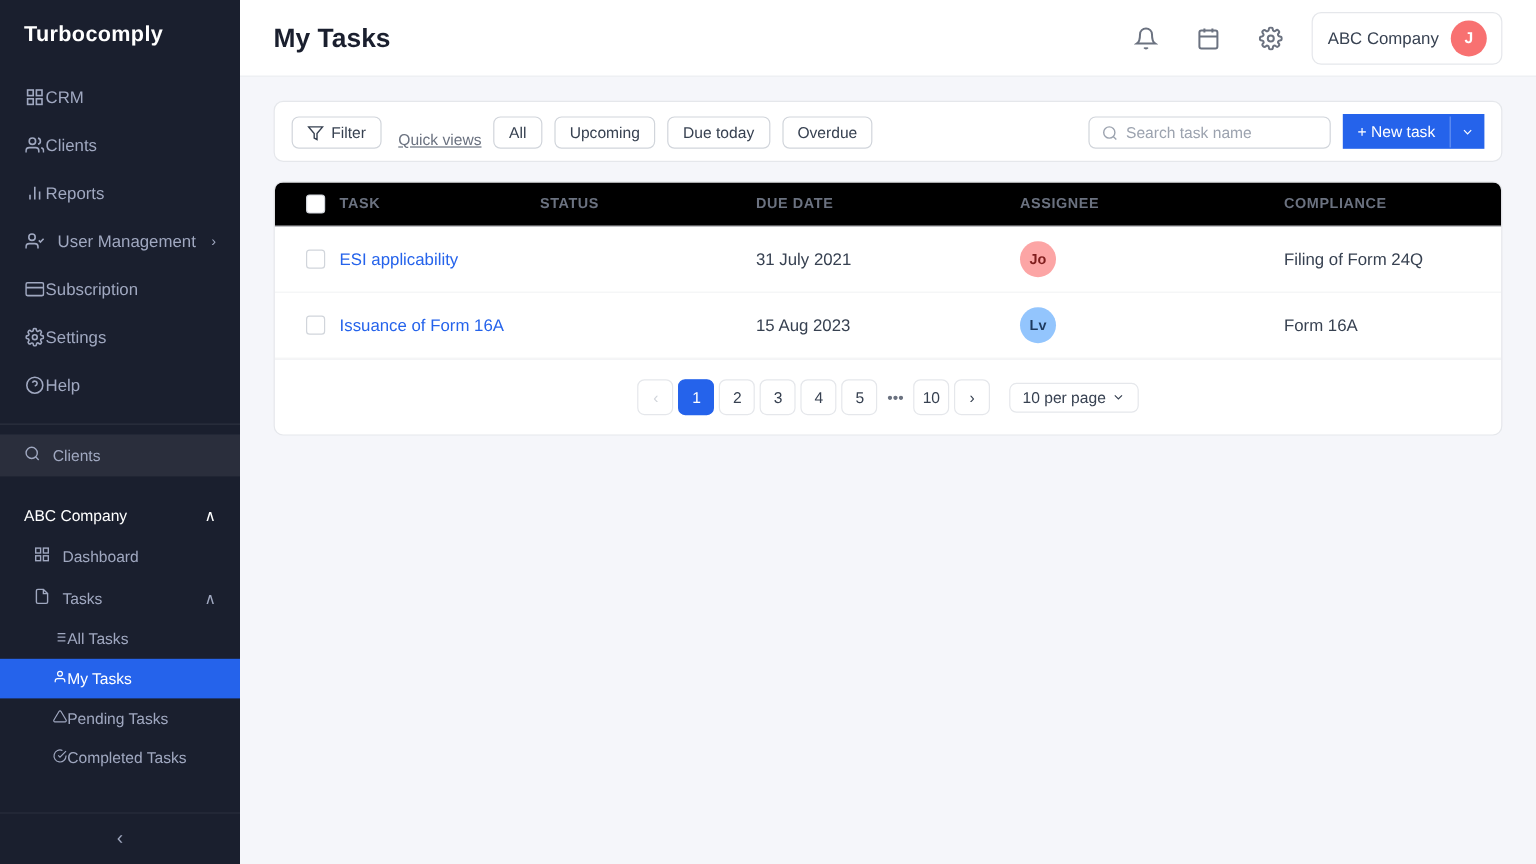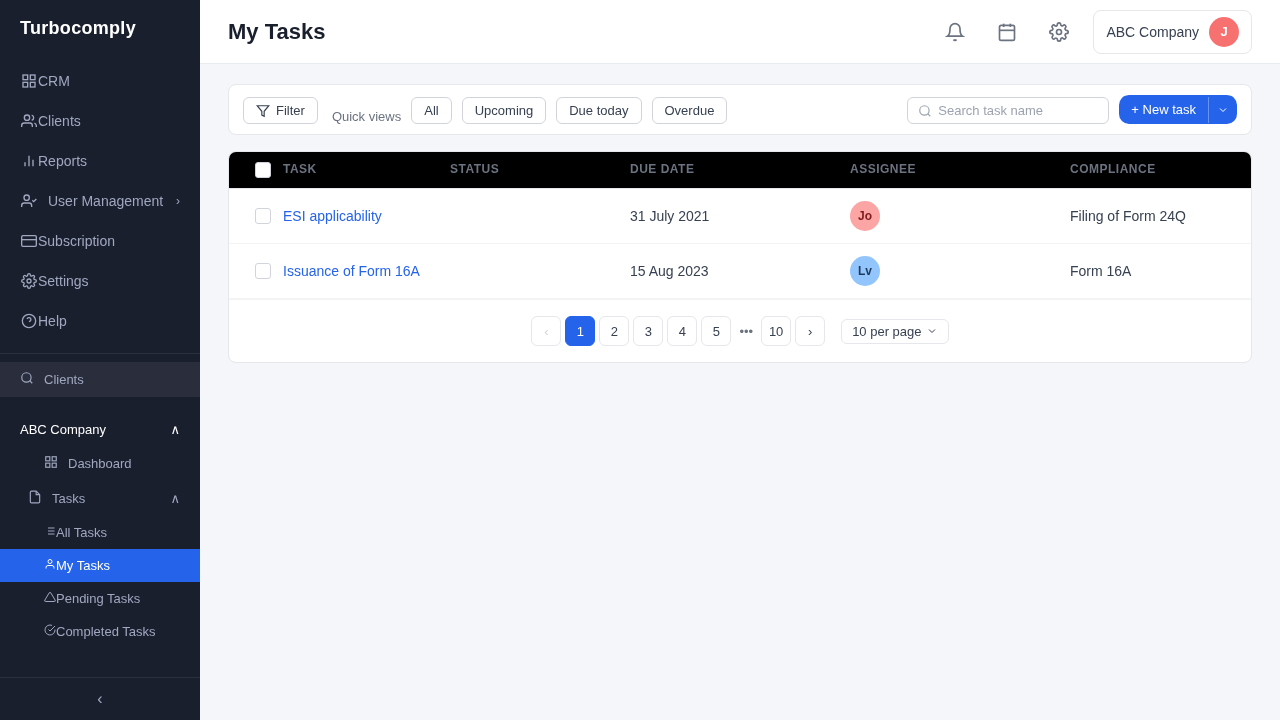--- a/index.html
+++ b/index.html
@@ -66,21 +66,21 @@
       font-size: 13px;
       color: #fff;
       font-weight: 500;
       cursor: pointer;
     }
     .sidebar-company-header .chevron { margin-left: auto; }
     .sidebar-sub-item {
       display: flex;
       align-items: center;
       gap: 10px;
-      padding: 9px 20px 9px 44px;
+      padding: 9px 20px 9px 28px;
       font-size: 13px;
       color: #a0a8c0;
       cursor: pointer;
     }
     .sidebar-task-header {
       display: flex;
       align-items: center;
       gap: 10px;
       padding: 9px 20px 9px 28px;
       font-size: 13px;
@@ -202,20 +202,21 @@
       border-radius: 6px;
       font-size: 13px;
       color: #374151;
       cursor: pointer;
       background: #fff;
     }
     .quick-views-label {
       font-size: 13px;
       color: #6b7280;
       margin-left: 4px;
+      text-decoration: underline;
     }
     .view-btn {
       padding: 5px 12px;
       border: 1px solid #d1d5db;
       border-radius: 6px;
       font-size: 13px;
       color: #374151;
       cursor: pointer;
       background: #fff;
     }
@@ -237,21 +238,21 @@
       color: #ec4899;
       background: transparent;
       width: 160px;
     }
     .search-wrapper input::placeholder { color: #9ca3af; }
     .new-task-btn {
       display: flex;
       align-items: center;
       background: #2563eb;
       color: #fff;
-      border-radius: 10px;
+      border-radius: 0;
       font-size: 13px;
       font-weight: 500;
       cursor: pointer;
       overflow: hidden;
     }
     .new-task-btn-main {
       display: flex;
       align-items: center;
       gap: 6px;
       padding: 7px 12px;

